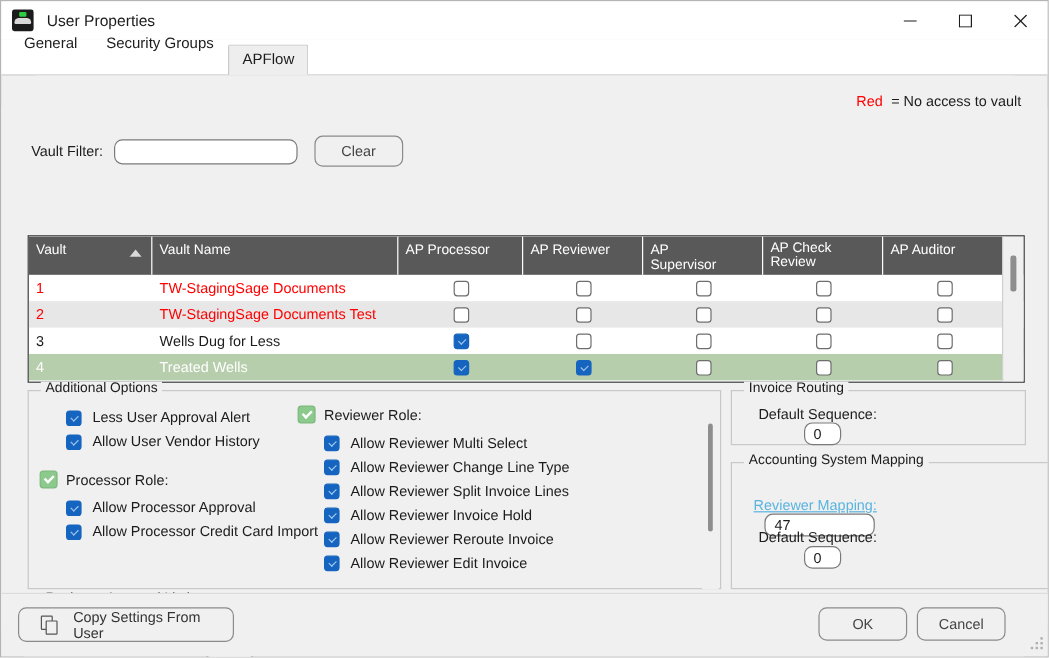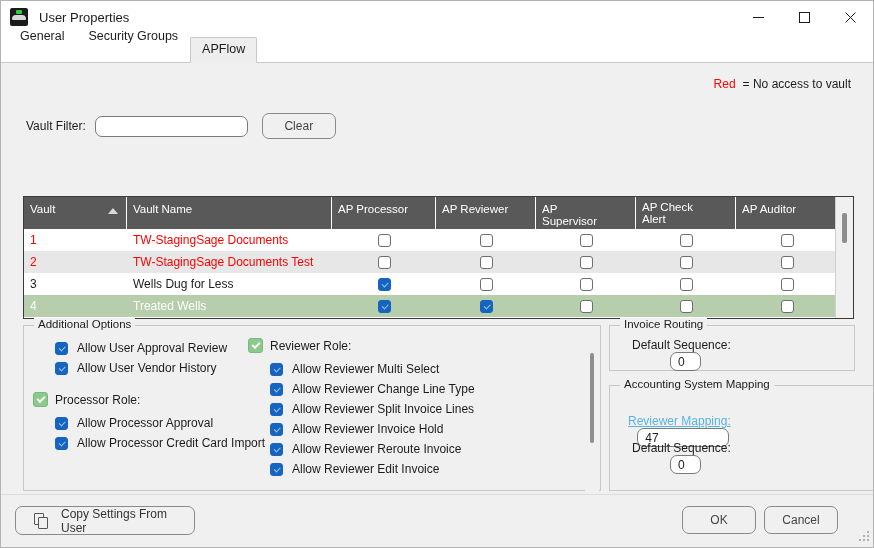--- a/index.html
+++ b/index.html
@@ -472,21 +472,21 @@
         <div class="hc c-proc">
             <span class="lbl">AP Processor</span>
           </div>
         <div class="hc c-rev">
             <span class="lbl">AP Reviewer</span>
           </div>
         <div class="hc c-sup">
             <span class="lbl">AP Supervisor</span>
           </div>
         <div class="hc c-chk wrap">
-            <span class="lbl">AP Check Alert</span>
+            <span class="lbl">AP Check Review</span>
           </div>
         <div class="hc c-aud">
             <span class="lbl">AP Auditor</span>
           </div>
       </div>
 
       <div class="grid-body">
 
         <div class="grow red">
           <div class="cell c-vault">1</div>
@@ -574,21 +574,21 @@
         <div class="thumb"></div>
       </div>
     </div>
 
     <div class="gbox" id="addl-options">
       <div class="cap">Additional Options</div>
 
       <div class="opt-col" style="left:9px; top:12px; width:250px;">
         <div class="opt-item">
           <span class="cb blue"></span>
-          <span>Allow User Approval Review</span>
+          <span>Less User Approval Alert</span>
         </div>
         <div class="opt-item">
           <span class="cb blue"></span>
           <span>Allow User Vendor History</span>
         </div>
 
         <div class="opt-head" style="margin-top:14px;">
           <span class="cb green big"></span>
           <span>Processor Role:</span>
         </div>

